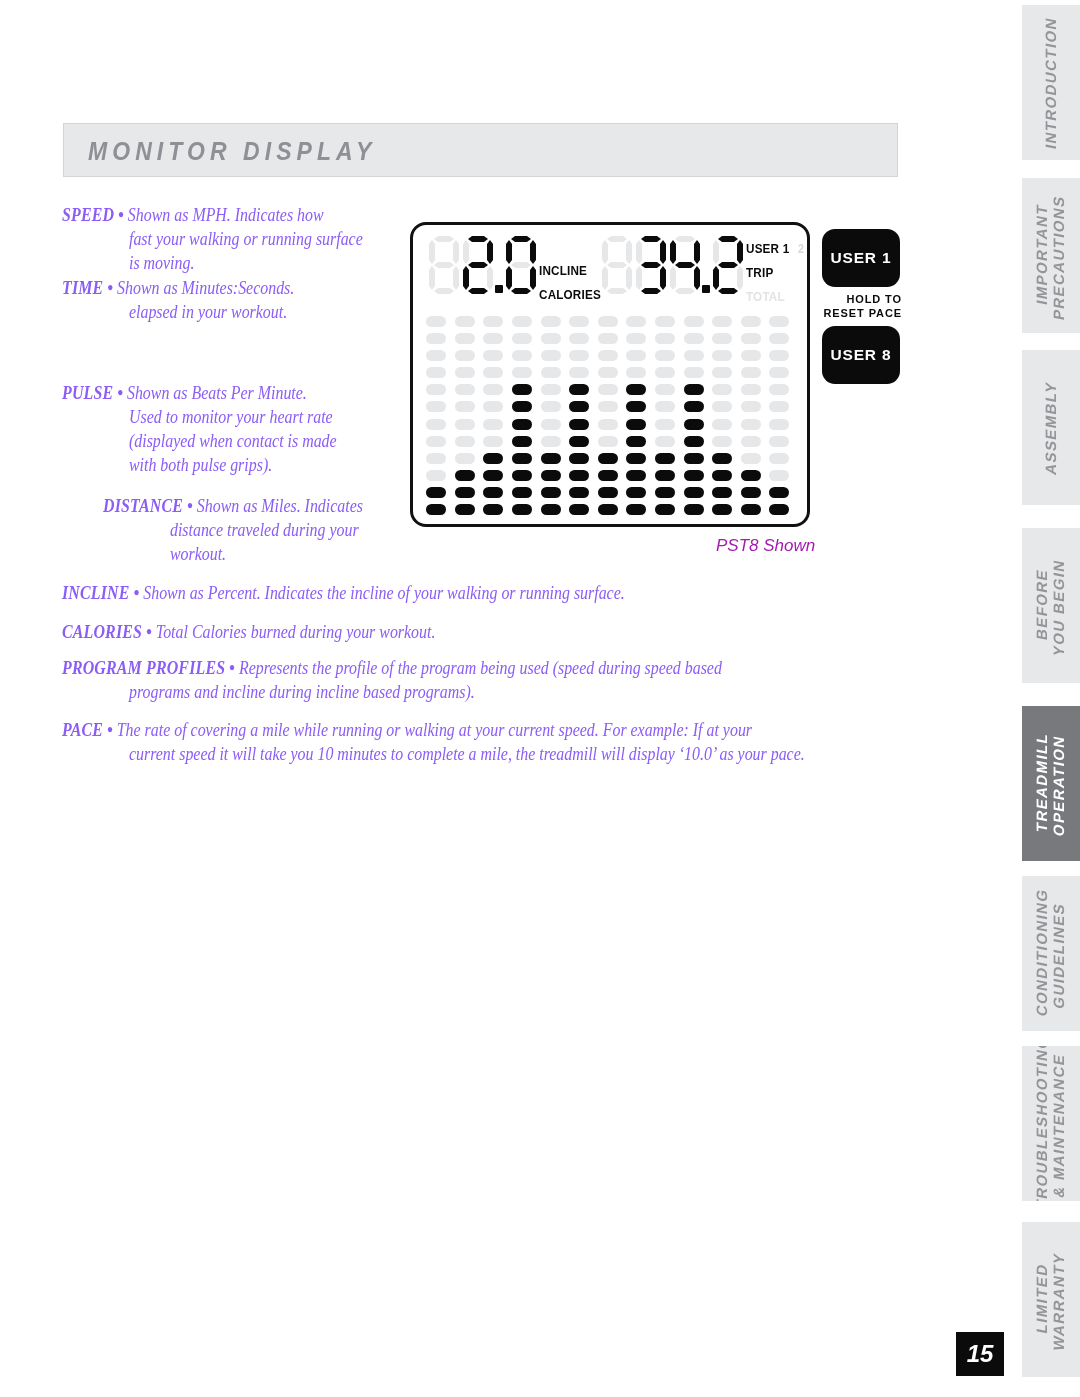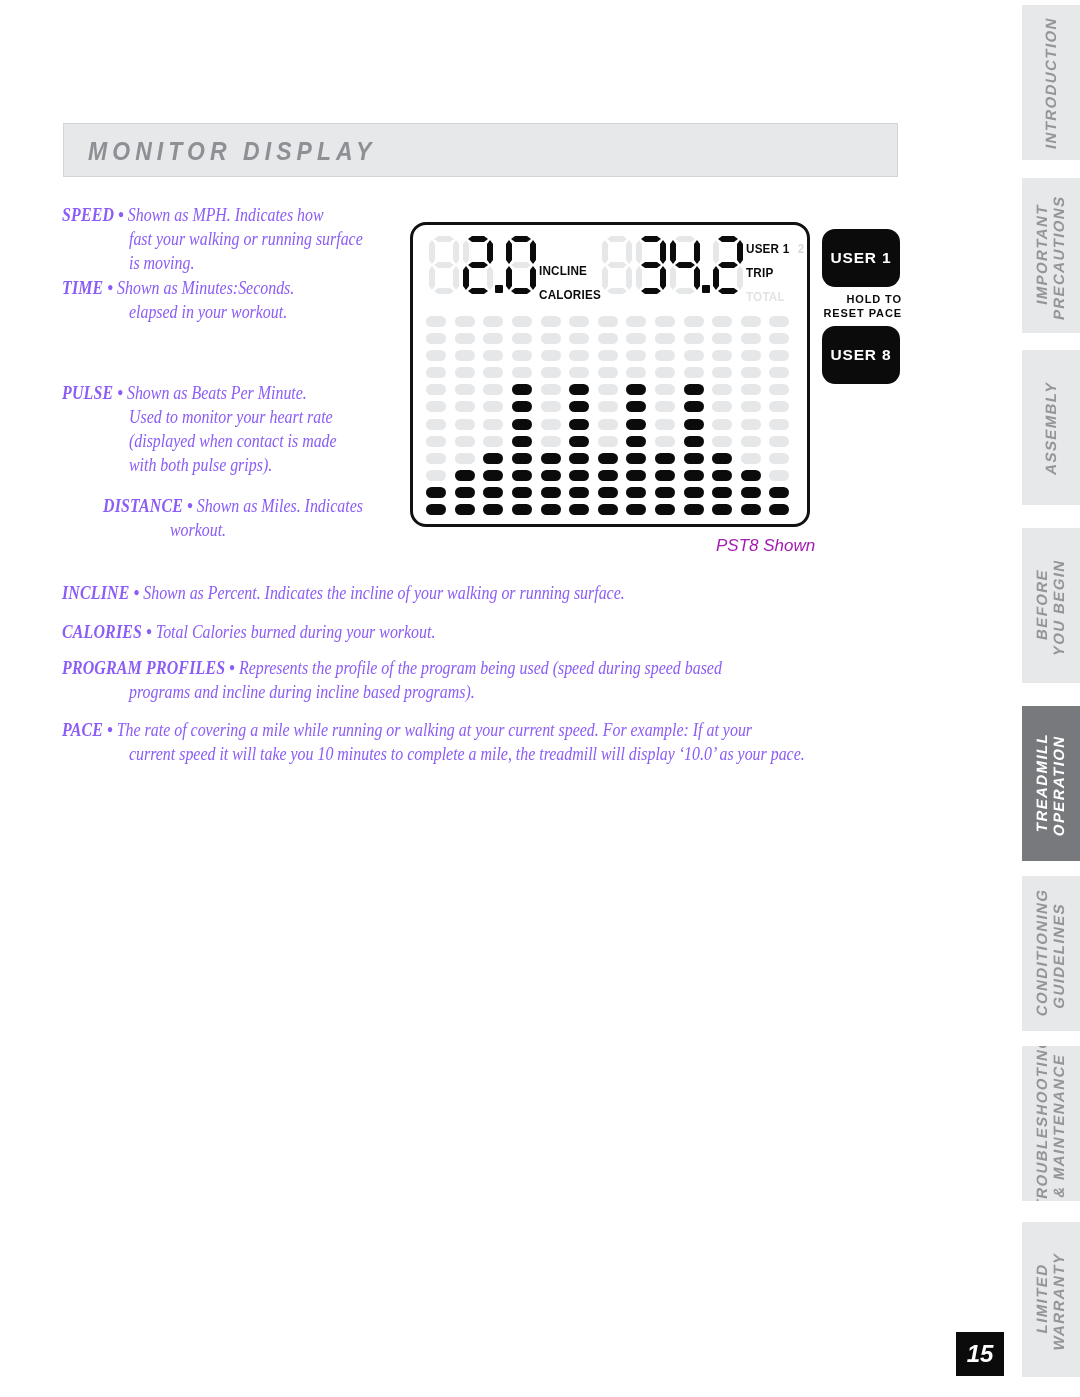--- a/index.html
+++ b/index.html
@@ -285,21 +285,21 @@
 </head>
 <body>
 
 <div id="header-bar">
   <div id="page-title">MONITOR DISPLAY</div>
 </div>
 
 <div class="def" id="def-speed"><span class="cond"><span class="term">SPEED </span><span class="bullet">• </span><span class="body">Shown as MPH. Indicates how</span></span><span class="cont"><span class="cond body">fast your walking or running surface</span></span><span class="cont"><span class="cond body">is moving.</span></span></div>
 <div class="def" id="def-time"><span class="cond"><span class="term">TIME </span><span class="bullet">• </span><span class="body">Shown as Minutes:Seconds.</span></span><span class="cont"><span class="cond body">elapsed in your workout.</span></span></div>
 <div class="def" id="def-pulse"><span class="cond"><span class="term">PULSE </span><span class="bullet">• </span><span class="body">Shown as Beats Per Minute.</span></span><span class="cont"><span class="cond body">Used to monitor your heart rate</span></span><span class="cont"><span class="cond body">(displayed when contact is made</span></span><span class="cont"><span class="cond body">with both pulse grips).</span></span></div>
-<div class="def" id="def-distance"><span class="cond"><span class="term">DISTANCE </span><span class="bullet">• </span><span class="body">Shown as Miles. Indicates</span></span><span class="cont"><span class="cond body">workout.</span></span></div>
+<div class="def" id="def-distance"><span class="cond"><span class="term">DISTANCE </span><span class="bullet">• </span><span class="body">Shown as Miles. Indicates</span></span><span class="cont"><span class="cond body">distance traveled during your</span></span><span class="cont"><span class="cond body">workout.</span></span></div>
 <div class="def" id="def-incline"><span class="cond"><span class="term">INCLINE </span><span class="bullet">• </span><span class="body">Shown as Percent. Indicates the incline of your walking or running surface.</span></span></div>
 <div class="def" id="def-calories"><span class="cond"><span class="term">CALORIES </span><span class="bullet">• </span><span class="body">Total Calories burned during your workout.</span></span></div>
 <div class="def" id="def-profiles"><span class="cond"><span class="term">PROGRAM PROFILES </span><span class="bullet">• </span><span class="body">Represents the profile of the program being used (speed during speed based</span></span><span class="cont"><span class="cond body">programs and incline during incline based programs).</span></span></div>
 <div class="def" id="def-pace"><span class="cond"><span class="term">PACE </span><span class="bullet">• </span><span class="body">The rate of covering a mile while running or walking at your current speed. For example: If at your</span></span><span class="cont"><span class="cond body">current speed it will take you 10 minutes to complete a mile, the treadmill will display ‘10.0’ as your pace.</span></span></div>
 
 <div id="monitor-figure">
   <div id="lcd-panel">
 
     <div class="seg-group" id="display-left"><span class="digit"><span class="seg a"></span><span class="seg b"></span><span class="seg c"></span><span class="seg d"></span><span class="seg e"></span><span class="seg f"></span><span class="seg g"></span></span><span class="digit"><span class="seg a on"></span><span class="seg b on"></span><span class="seg c"></span><span class="seg d on"></span><span class="seg e on"></span><span class="seg f"></span><span class="seg g on"></span></span><span class="dp"><i></i></span><span class="digit"><span class="seg a on"></span><span class="seg b on"></span><span class="seg c on"></span><span class="seg d on"></span><span class="seg e on"></span><span class="seg f on"></span><span class="seg g"></span></span></div>
     <div class="seg-group" id="display-right"><span class="digit"><span class="seg a"></span><span class="seg b"></span><span class="seg c"></span><span class="seg d"></span><span class="seg e"></span><span class="seg f"></span><span class="seg g"></span></span><span class="digit"><span class="seg a on"></span><span class="seg b on"></span><span class="seg c on"></span><span class="seg d on"></span><span class="seg e"></span><span class="seg f"></span><span class="seg g on"></span></span><span class="digit"><span class="seg a"></span><span class="seg b on"></span><span class="seg c on"></span><span class="seg d"></span><span class="seg e"></span><span class="seg f on"></span><span class="seg g on"></span></span><span class="dp"><i></i></span><span class="digit"><span class="seg a on"></span><span class="seg b on"></span><span class="seg c"></span><span class="seg d on"></span><span class="seg e on"></span><span class="seg f"></span><span class="seg g on"></span></span></div>

